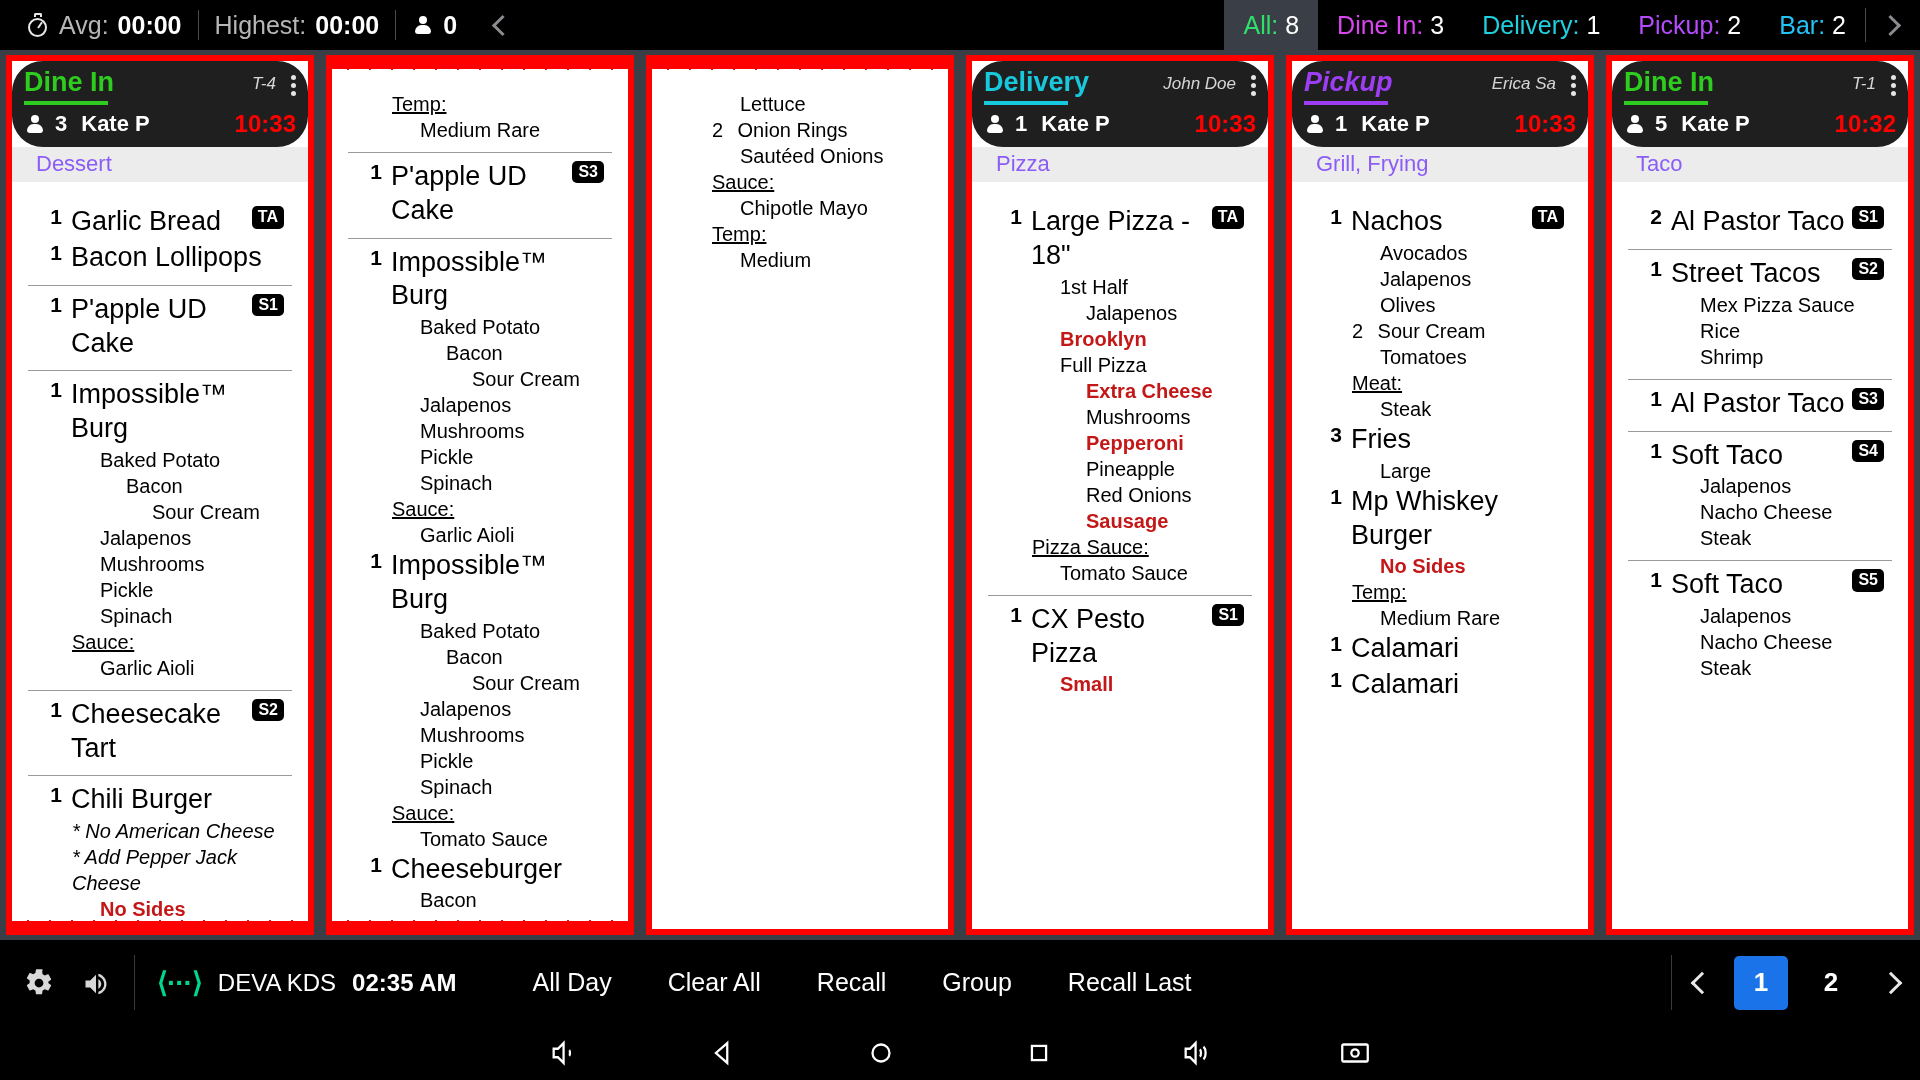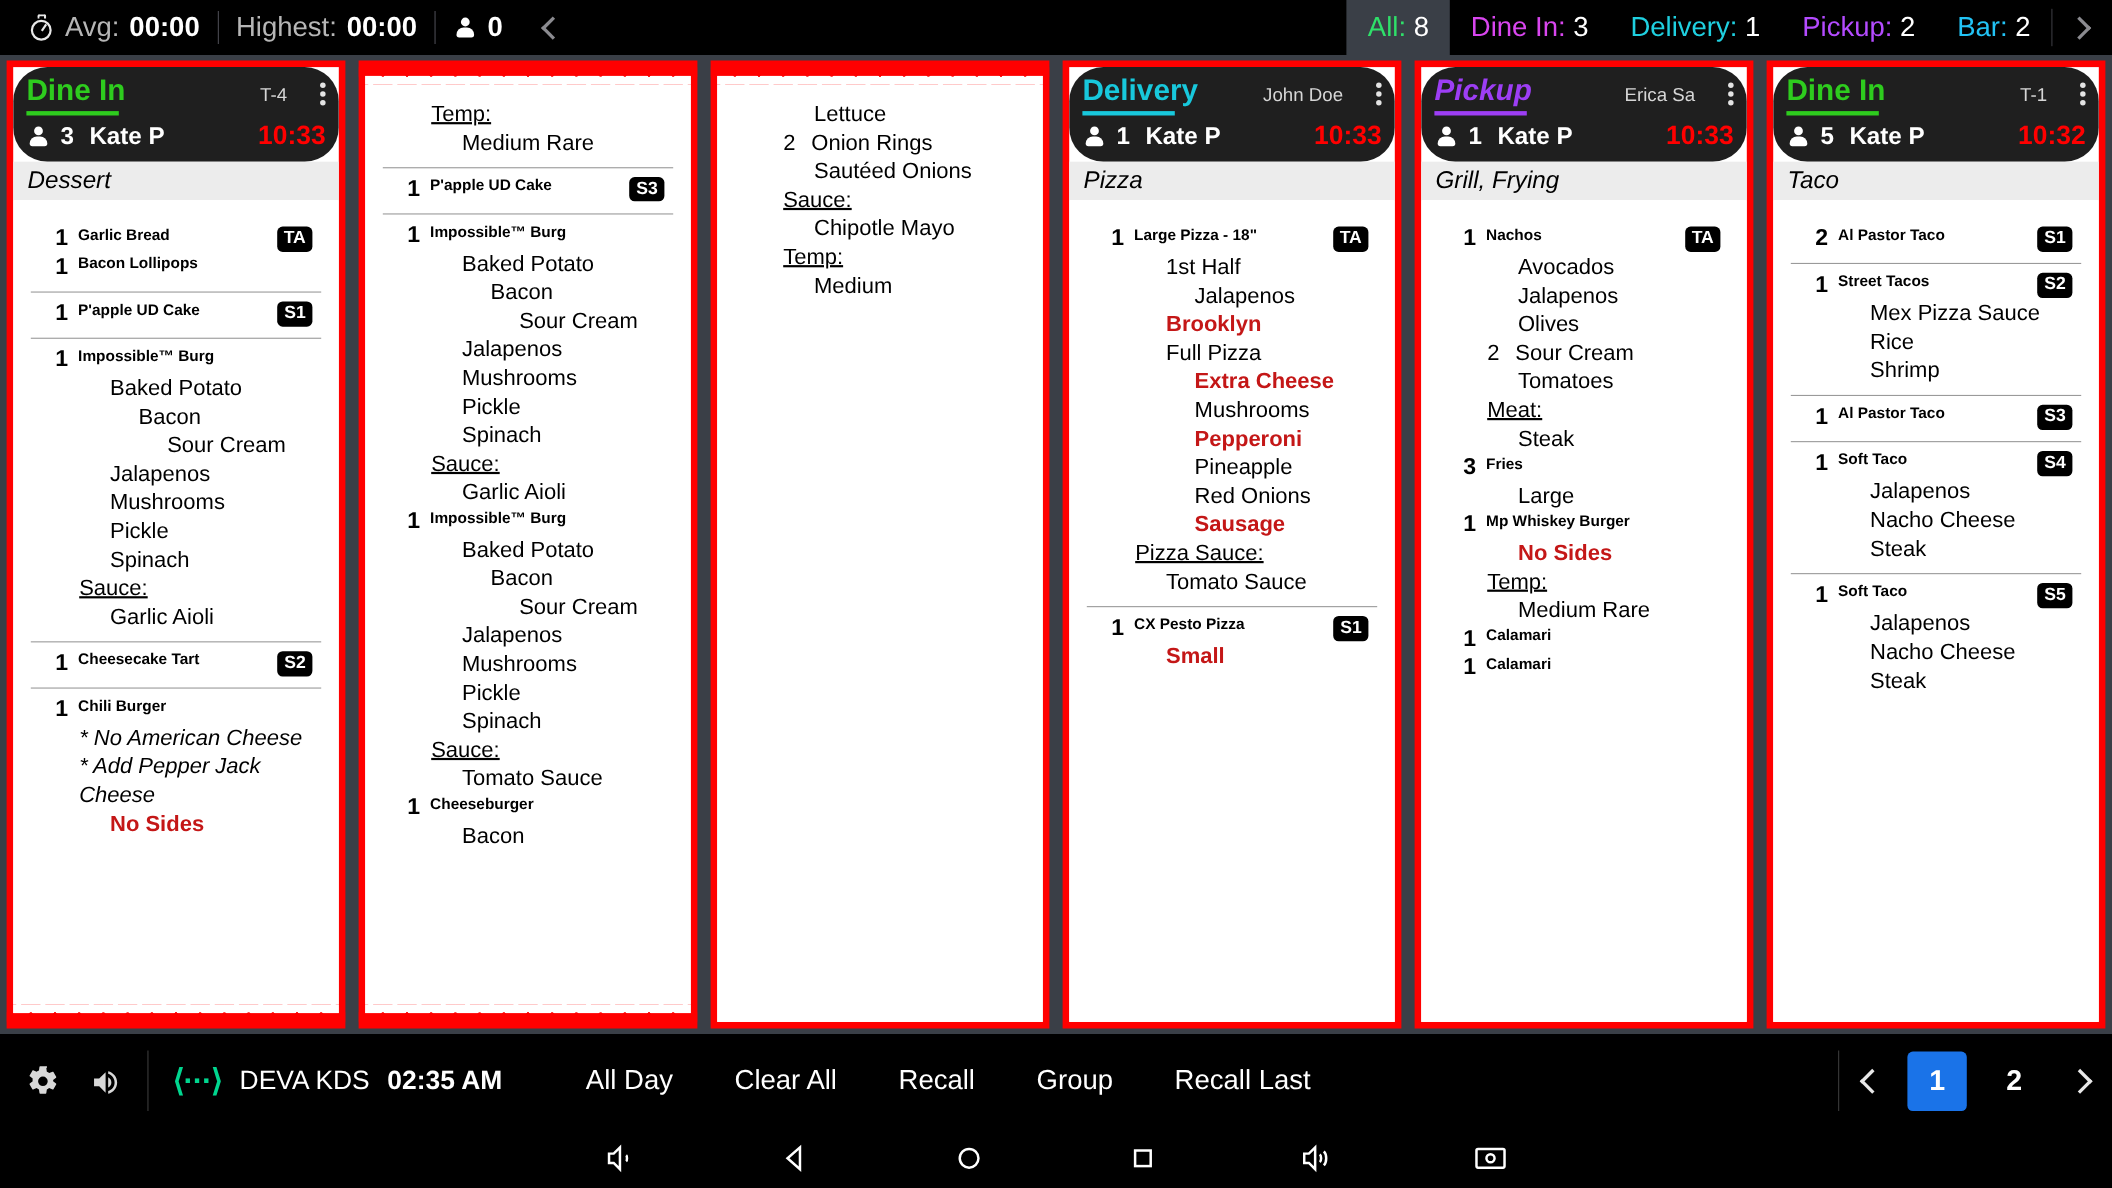--- a/index.html
+++ b/index.html
@@ -101,41 +101,41 @@
     background-image: linear-gradient(-45deg, #ff0000 25%, transparent 25%),
                       linear-gradient(45deg, #ff0000 25%, transparent 25%);
     background-size: 22px 16px;
   }
 
   
   .card-head { background: #1f1f1f; padding: 7px 12px 9px 12px; flex: 0 0 auto; border-radius: 31px; }
   .ch-row1 { display: flex; align-items: flex-start; }
   .ch-type { font-size: 27px; font-weight: bold; line-height: 1.05; padding-bottom: 3px; }
   .ch-underline { height: 4px; width: 84px; margin-top: 2px; }
-  .ch-right { margin-left: auto; display: flex; align-items: flex-end; gap: 30px; padding-top: 6px; }
+  .ch-right { margin-left: auto; display: flex; align-items: flex-start; gap: 15px; padding-top: 6px; font-style: italic; }
   .ch-table { color: #d6d6d6; font-size: 17px; }
   .kebab { width: 5px; height: 23px; position: relative; cursor: pointer; }
   .kebab i { position: absolute; left: 0; width: 5px; height: 5px; border-radius: 50%; background: #e4e4e4; }
   .kebab i:nth-child(1) { top: 1px; } .kebab i:nth-child(2) { top: 9px; } .kebab i:nth-child(3) { top: 17px; }
   .ch-row2 { display: flex; align-items: center; margin-top: 5px; }
   .ch-guests { color: #fff; font-size: 22px; font-weight: bold; margin-left: 9px; }
   .ch-server { color: #fff; font-size: 22px; font-weight: bold; margin-left: 14px; }
   .ch-time { margin-left: auto; color: #ff0000; font-size: 24px; font-weight: bold; }
 
   .card-station {
-    background: #ececec; color: #000000; font-size: 22px;
-    padding: 4px 11px 5px 13px; flex: 0 0 auto; font-style: italic;
+    background: #ececec; color: #8b5cf6; font-size: 22px;
+    padding: 4px 11px 5px 24px; flex: 0 0 auto;
   }
   .card-body { flex: 1 1 auto; overflow: hidden; background: #fff; padding: 16px; }
 
   .igroup { border-bottom: 1px solid #9a9a9a; padding: 6px 0 9px 0; }
   .igroup.nosep { border-bottom: none; }
   .iline { display: flex; align-items: flex-start; padding: 1px 8px 1px 8px; }
   .iqty { width: 26px; text-align: right; flex: 0 0 26px; font-size: 21px; font-weight: bold; color: #000; }
-  .iname { margin-left: 9px; font-size: 14px; font-weight: bold; color: #000; line-height: 1.25; }
+  .iname { margin-left: 9px; font-size: 27px; font-weight: normal; color: #000; line-height: 1.25; }
   .badge {
     margin-left: auto; background: #000; color: #fff; font-size: 16px; font-weight: bold;
     border-radius: 5px; padding: 2px 6px; line-height: 1.15; flex: 0 0 auto; margin-top: 1px;
   }
   .mod { font-size: 20px; color: #000; line-height: 1.3; padding: 0 8px; }
   .mod.l1 { padding-left: 72px; }
   .mod.l2 { padding-left: 98px; }
   .mod.l3 { padding-left: 124px; }
   .mod.hdr { text-decoration: underline; padding-left: 44px; }
   .mod.red { color: #c41717; font-weight: bold; }

